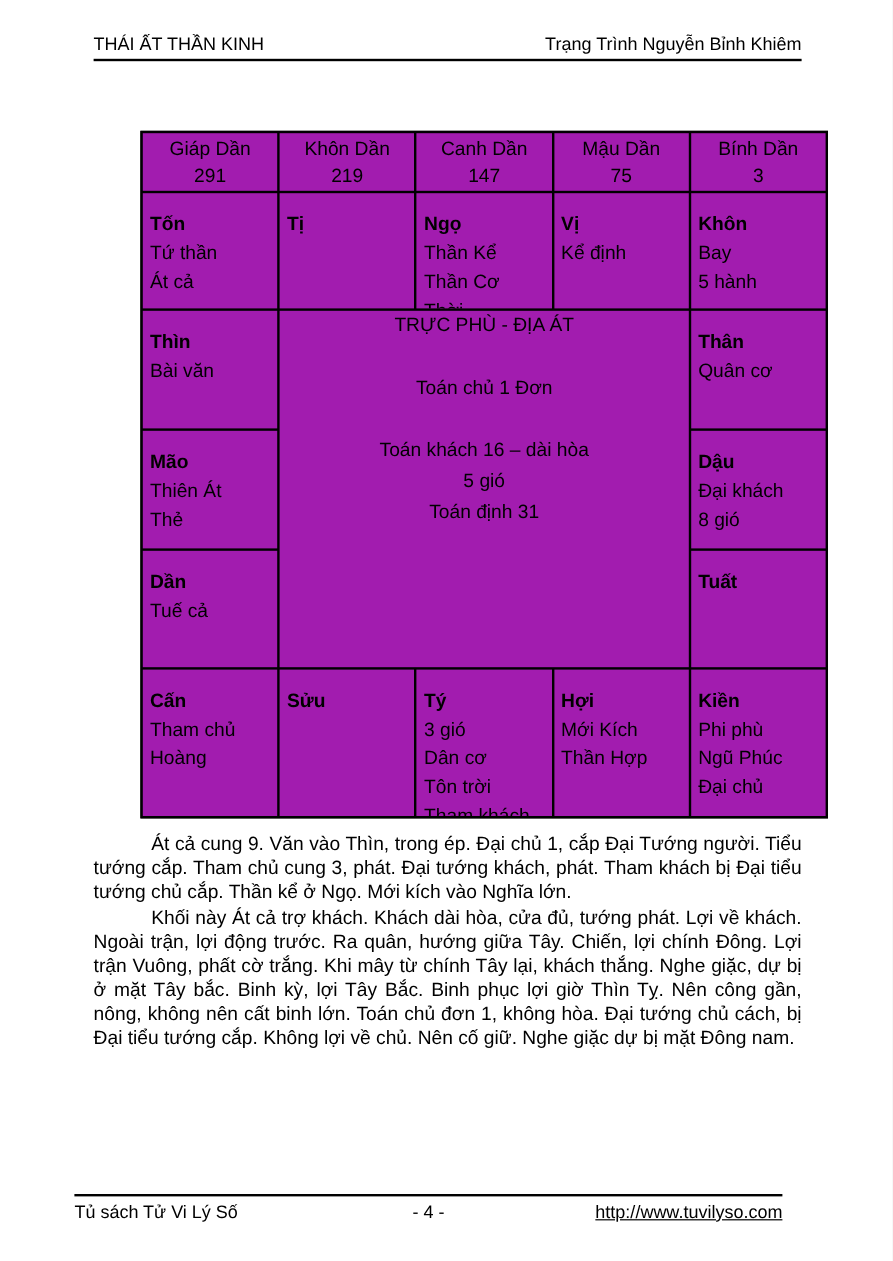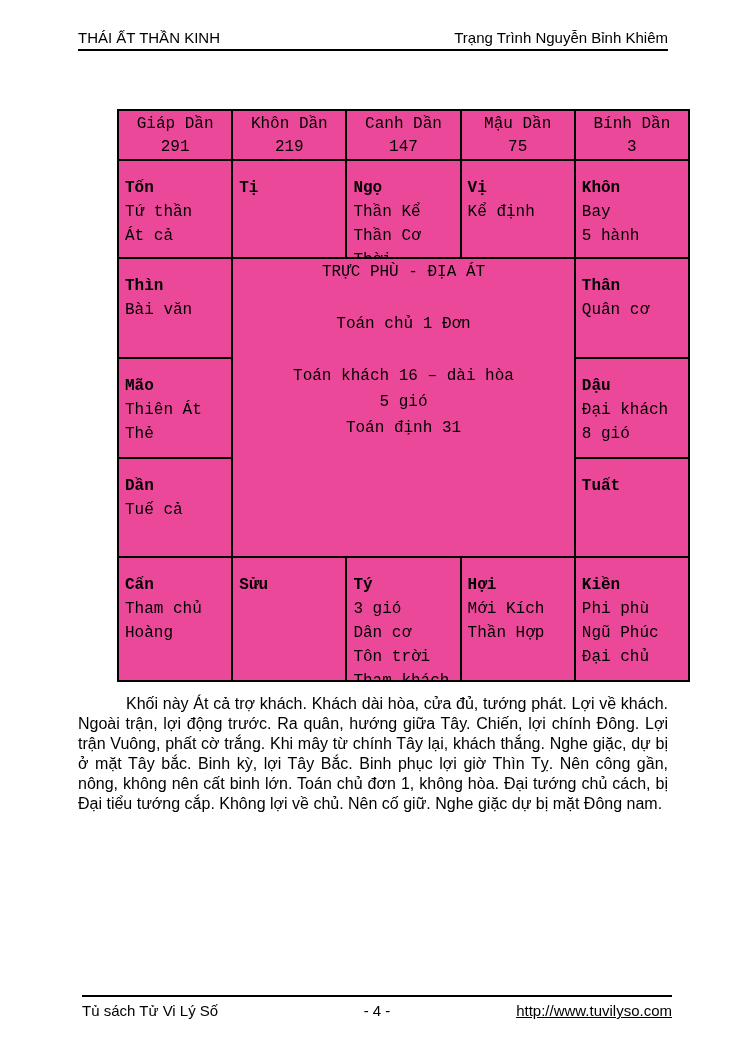--- a/index.html
+++ b/index.html
@@ -29,21 +29,21 @@
     position: absolute;
     left: 117px; top: 109px;
     width: 573px; height: 573px;
     display: grid;
     grid-template-columns: repeat(5, 1fr);
     grid-template-rows: 48px 96px 98px 98px 97px 122px;
     gap: 2px;
     background: #000;
     border: 2px solid #000;
   }
-  .cell { background: #ec4899; overflow: hidden; font-size: 16px; font-family: Liberation Mono, monospace; }
+  .cell { background: #a21caf; overflow: hidden; font-size: 16px; }
   .year { text-align: center; line-height: 23px; padding-top: 2px; }
   .zodiac { padding: 2px 6px; line-height: 24px; }
   .ztitle { font-weight: bold; margin-top: 13px; }
   .zlines { white-space: pre-line; }
   .center-cell {
     grid-row: 3 / span 3; grid-column: 2 / span 3;
     text-align: center;
     white-space: pre-line;
     line-height: 26px;
     font-size: 16px;
@@ -56,21 +56,21 @@
     position: absolute;
     left: 78px; top: 694px; width: 590px;
     font-size: 16px; line-height: 20px;
     text-align: justify;
   }
   .bodytext p { text-indent: 48px; margin-bottom: 2px; }
 
   
   .footer {
     position: absolute;
-    left: 82px; top: 995px; width: 590px;
+    left: 62px; top: 995px; width: 590px;
     border-top: 2px solid #000;
     padding-top: 5px;
     display: flex; align-items: baseline;
     font-size: 15px;
   }
   .f-left  { flex: 1; text-align: left; }
   .f-center{ flex: 0 0 auto; text-align: center; }
   .f-right { flex: 1; text-align: right; color: #000; text-decoration: underline; cursor: pointer; }
 </style>
 </head>
@@ -191,20 +191,21 @@
     <div class="cell zodiac r6 c5">
       <div class="ztitle">Kiền</div>
       <div class="zlines">Phi phù
 Ngũ Phúc
 Đại chủ</div>
     </div>
 
   </div>
 
   <div class="bodytext">
+    <p>Át cả cung 9. Văn vào Thìn, trong ép. Đại chủ 1, cắp Đại Tướng người. Tiểu tướng cắp. Tham chủ cung 3, phát. Đại tướng khách, phát. Tham khách bị Đại tiểu tướng chủ cắp. Thần kể ở Ngọ. Mới kích vào Nghĩa lớn.</p>
     <p>Khối này Át cả trợ khách. Khách dài hòa, cửa đủ, tướng phát. Lợi về khách. Ngoài trận, lợi động trước. Ra quân, hướng giữa Tây. Chiến, lợi chính Đông. Lợi trận Vuông, phất cờ trắng. Khi mây từ chính Tây lại, khách thắng. Nghe giặc, dự bị ở mặt Tây bắc. Binh kỳ, lợi Tây Bắc. Binh phục lợi giờ Thìn Tỵ. Nên công gần, nông, không nên cất binh lớn. Toán chủ đơn 1, không hòa. Đại tướng chủ cách, bị Đại tiểu tướng cắp. Không lợi về chủ. Nên cố giữ. Nghe giặc dự bị mặt Đông nam.</p>
   </div>
 
   <div class="footer">
     <span class="f-left">Tủ sách Tử Vi Lý Số</span>
     <span class="f-center">- 4 -</span>
     <a class="f-right">http://www.tuvilyso.com</a>
   </div>
 
 </div>

